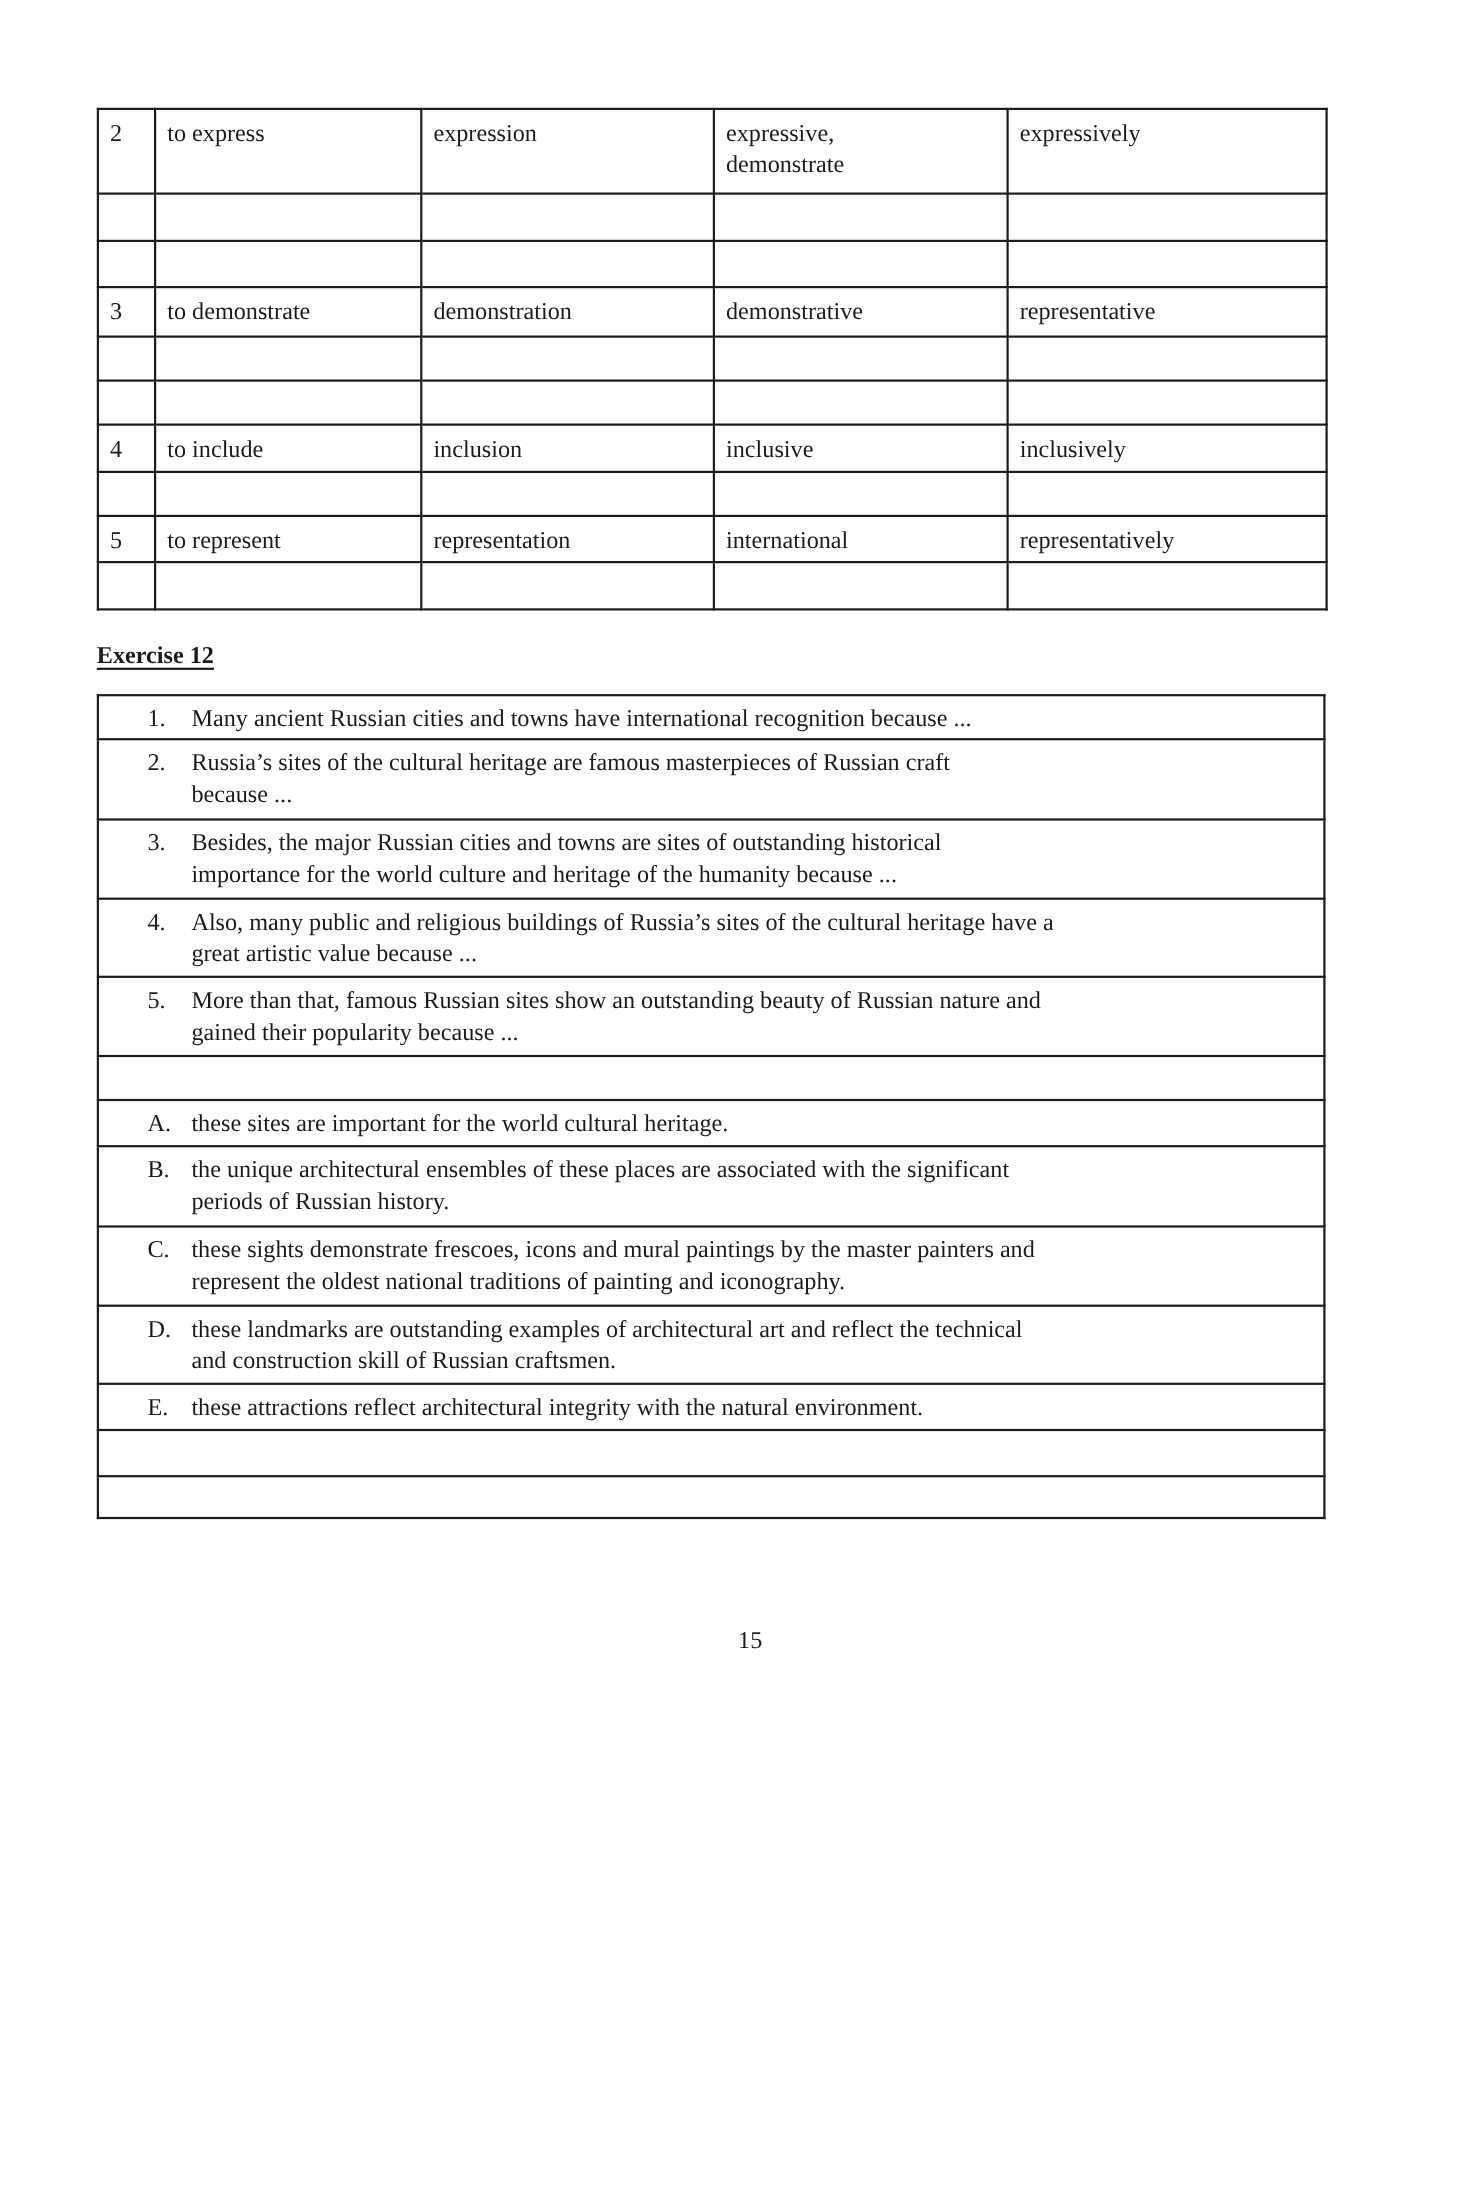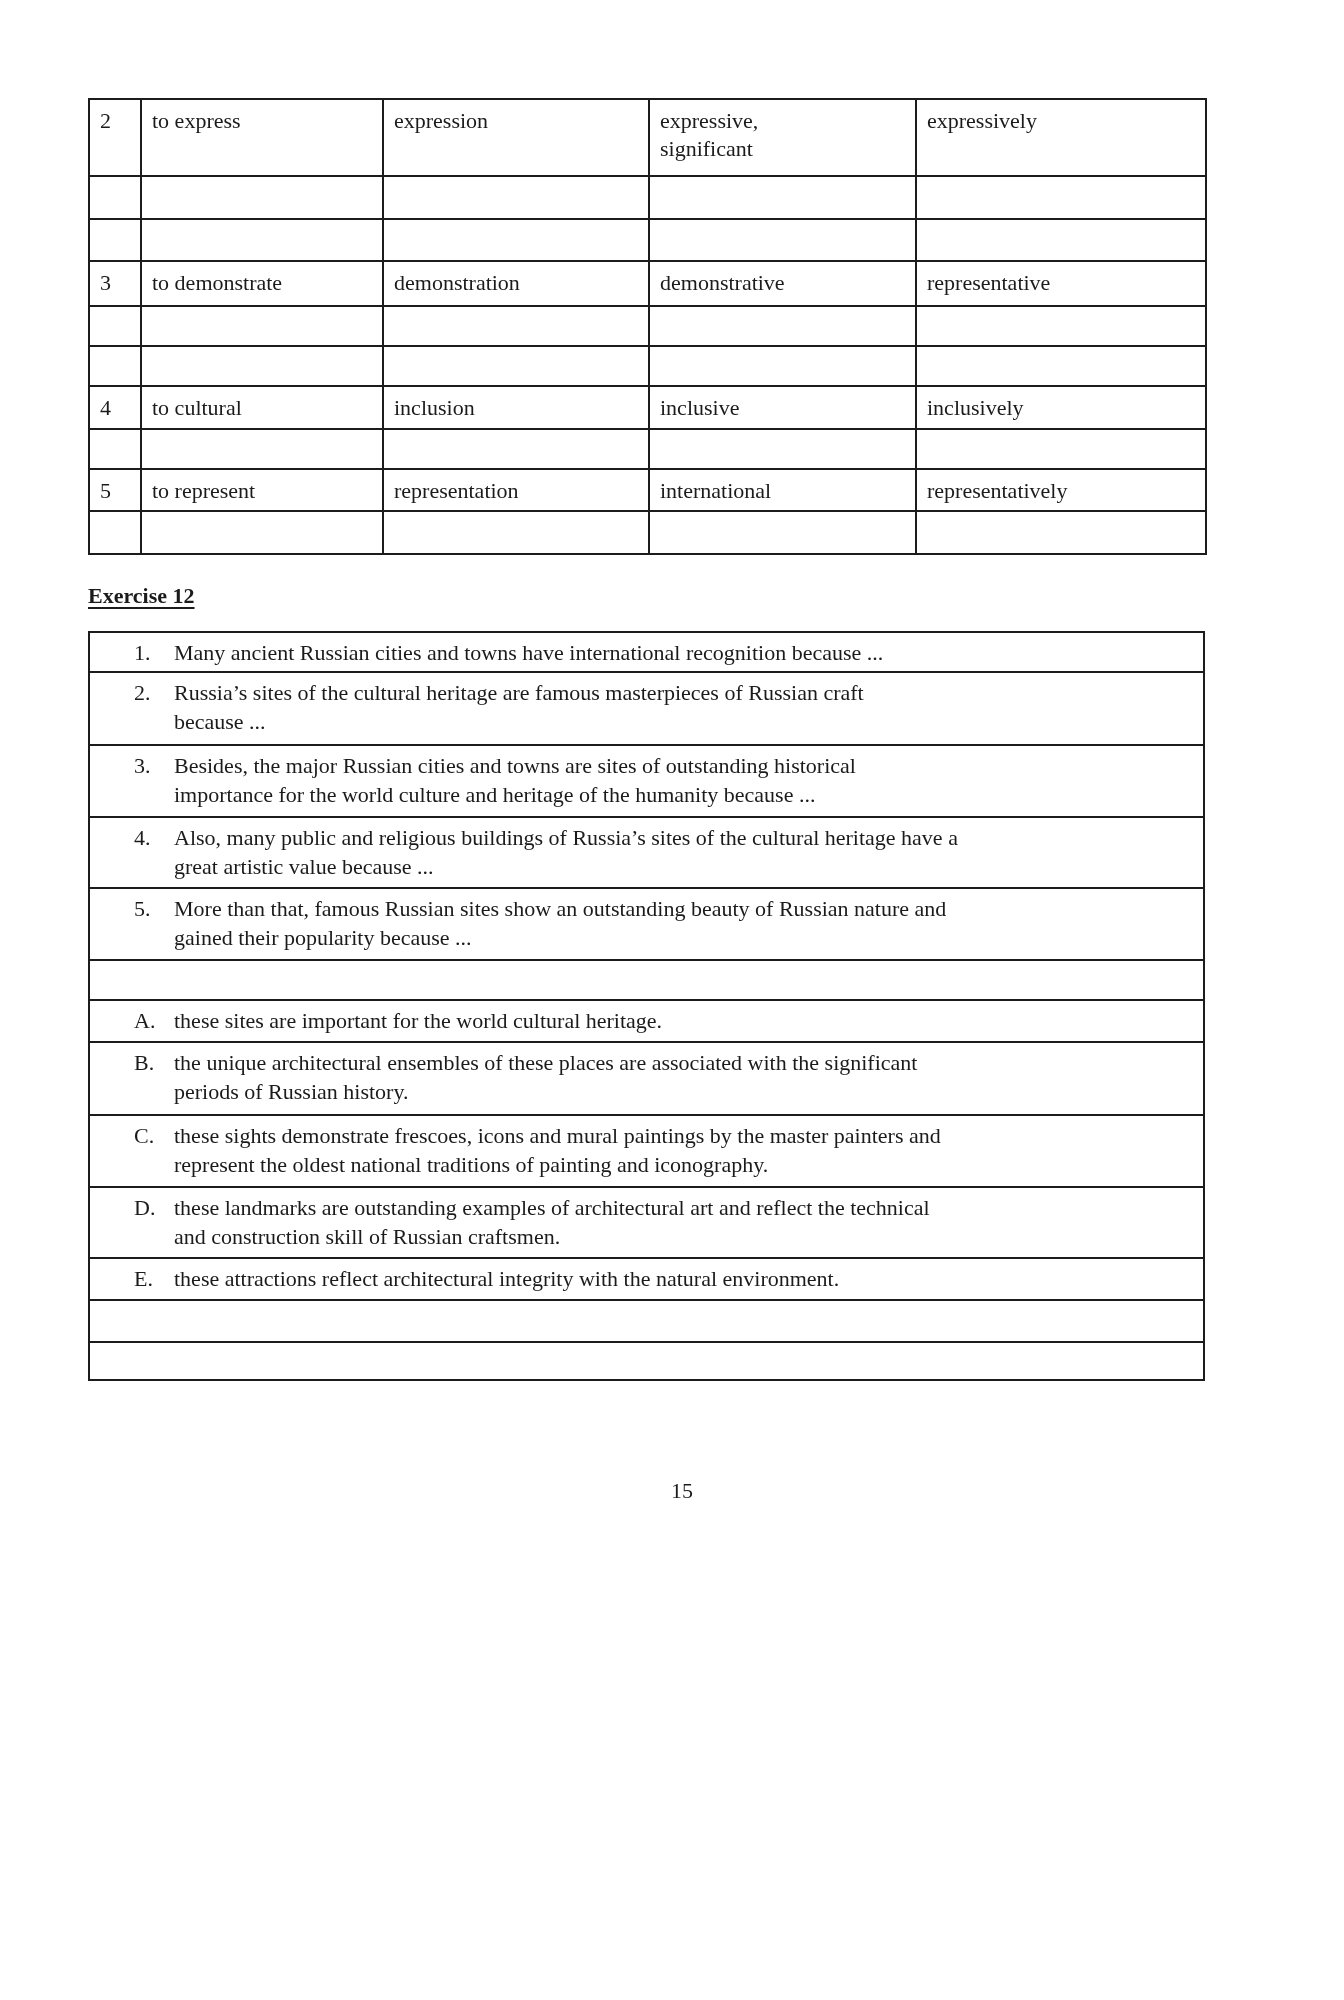--- a/index.html
+++ b/index.html
@@ -87,21 +87,21 @@
         <col style="width:266px">
         <col style="width:267px">
         <col style="width:290px">
     </colgroup>
     <tbody>
         <tr class="rh77">
       <td>2</td>
       <td>to express</td>
       <td>expression</td>
       <td>expressive,
-significant</td>
+demonstrate</td>
       <td>expressively</td>
     </tr>
     <tr class="rh43">
       <td></td>
           <td></td>
           <td></td>
           <td></td>
           <td></td>
     </tr>
     <tr class="rh42">
@@ -127,21 +127,21 @@
     </tr>
     <tr class="rh40">
       <td></td>
           <td></td>
           <td></td>
           <td></td>
           <td></td>
     </tr>
     <tr class="rh43">
       <td>4</td>
-      <td>to cultural</td>
+      <td>to include</td>
       <td>inclusion</td>
       <td>inclusive</td>
       <td>inclusively</td>
     </tr>
     <tr class="rh40">
       <td></td>
           <td></td>
           <td></td>
           <td></td>
           <td></td>

